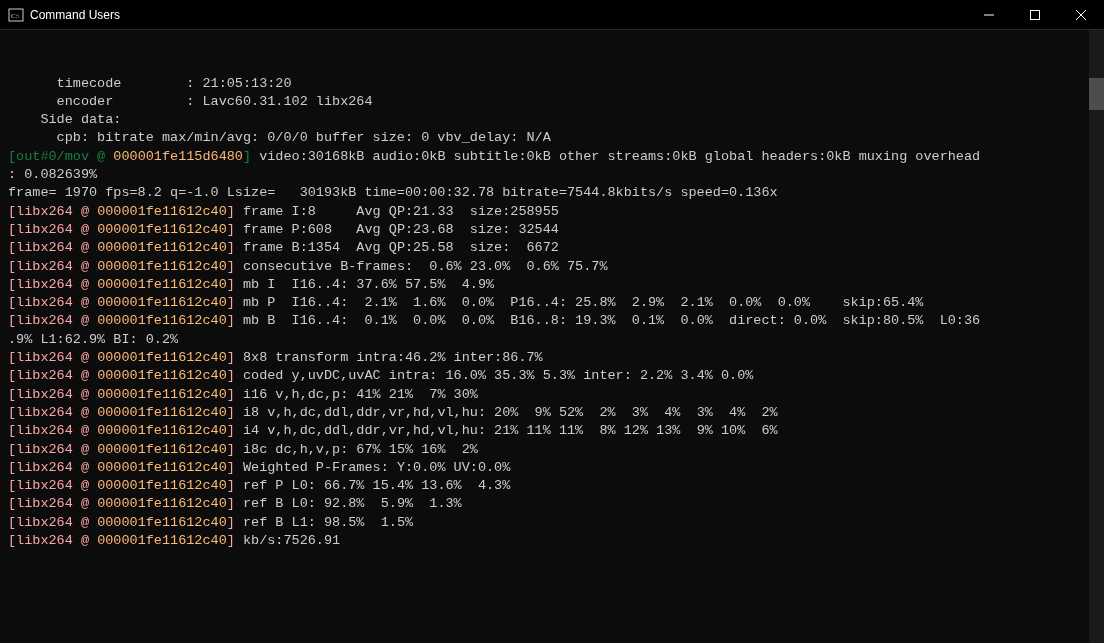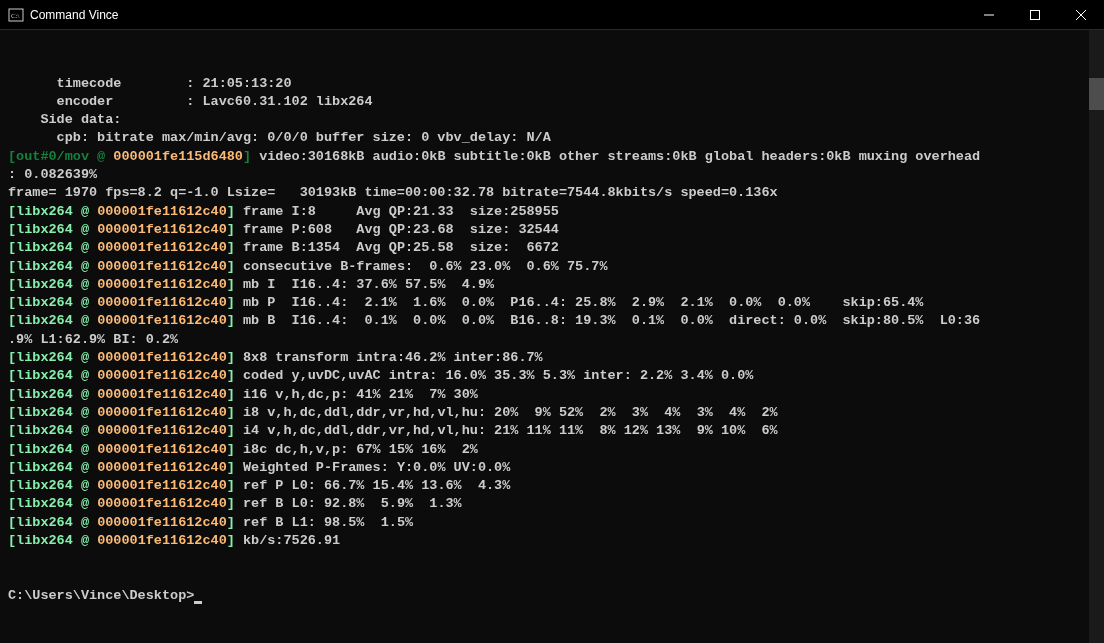--- a/index.html
+++ b/index.html
@@ -59,24 +59,23 @@
       cursor: default;
     }
     .terminal {
       background: #0c0c0c;
       height: calc(643px - 30px);
       padding: 8px 8px 8px 8px;
       white-space: pre;
       line-height: 18.3px;
       position: relative;
       overflow: hidden;
-      font-weight: bold;
     }
     .white { color: #cccccc; }
-    .cyan { color: #86efac; }
+    .cyan { color: #fca5a5; }
     .yellow { color: #fdba74; }
     .magenta { color: #15803d; }
     .line { display: block; }
     .cursor {
       display: inline-block;
       width: 8px;
       height: 3px;
       background: #cccccc;
       vertical-align: bottom;
       margin-left: 0;
@@ -103,21 +102,21 @@
 <body>
 
 <div class="titlebar">
   <div class="titlebar-left">
     <span class="titlebar-icon">
       <svg width="16" height="16" viewBox="0 0 16 16">
         <rect x="1" y="2" width="14" height="12" fill="#000" stroke="#ccc" stroke-width="1"></rect>
         <text x="3" y="11" font-size="7" fill="#ccc" font-family="Consolas">C:\</text>
       </svg>
     </span>
-    <span class="titlebar-title">Command Vince</span>
+    <span class="titlebar-title">Command Users</span>
   </div>
   <div class="titlebar-controls">
     <div class="win-btn">
       <svg width="10" height="10" viewBox="0 0 10 10">
           <line x1="0" y1="5" x2="10" y2="5" stroke="#fff" stroke-width="1"></line>
         </svg>
     </div>
     <div class="win-btn">
       <svg width="10" height="10" viewBox="0 0 10 10">
           <rect x="0.5" y="0.5" width="9" height="9" fill="none" stroke="#fff" stroke-width="1"></rect>
@@ -127,17 +126,16 @@
       <svg width="10" height="10" viewBox="0 0 10 10">
           <line x1="0" y1="0" x2="10" y2="10" stroke="#fff" stroke-width="1"></line>
           <line x1="10" y1="0" x2="0" y2="10" stroke="#fff" stroke-width="1"></line>
         </svg>
     </div>
   </div>
 </div>
 
 <div class="terminal">
   <div id="terminal-output"><span class="line"><span class="white">      timecode        : 21:05:13:20</span></span><span class="line"><span class="white">      encoder         : Lavc60.31.102 libx264</span></span><span class="line"><span class="white">    Side data:</span></span><span class="line"><span class="white">      cpb: bitrate max/min/avg: 0/0/0 buffer size: 0 vbv_delay: N/A</span></span><span class="line"><span class="magenta">[out#0/mov @ </span><span class="yellow">000001fe115d6480</span><span class="magenta">] </span><span class="white">video:30168kB audio:0kB subtitle:0kB other streams:0kB global headers:0kB muxing overhead</span></span><span class="line"><span class="white">: 0.082639%</span></span><span class="line"><span class="white">frame= 1970 fps=8.2 q=-1.0 Lsize=   30193kB time=00:00:32.78 bitrate=7544.8kbits/s speed=0.136x</span></span><span class="line"><span class="cyan">[libx264 @ </span><span class="yellow">000001fe11612c40</span><span class="cyan">] </span><span class="white">frame I:8     Avg QP:21.33  size:258955</span></span><span class="line"><span class="cyan">[libx264 @ </span><span class="yellow">000001fe11612c40</span><span class="cyan">] </span><span class="white">frame P:608   Avg QP:23.68  size: 32544</span></span><span class="line"><span class="cyan">[libx264 @ </span><span class="yellow">000001fe11612c40</span><span class="cyan">] </span><span class="white">frame B:1354  Avg QP:25.58  size:  6672</span></span><span class="line"><span class="cyan">[libx264 @ </span><span class="yellow">000001fe11612c40</span><span class="cyan">] </span><span class="white">consecutive B-frames:  0.6% 23.0%  0.6% 75.7%</span></span><span class="line"><span class="cyan">[libx264 @ </span><span class="yellow">000001fe11612c40</span><span class="cyan">] </span><span class="white">mb I  I16..4: 37.6% 57.5%  4.9%</span></span><span class="line"><span class="cyan">[libx264 @ </span><span class="yellow">000001fe11612c40</span><span class="cyan">] </span><span class="white">mb P  I16..4:  2.1%  1.6%  0.0%  P16..4: 25.8%  2.9%  2.1%  0.0%  0.0%    skip:65.4%</span></span><span class="line"><span class="cyan">[libx264 @ </span><span class="yellow">000001fe11612c40</span><span class="cyan">] </span><span class="white">mb B  I16..4:  0.1%  0.0%  0.0%  B16..8: 19.3%  0.1%  0.0%  direct: 0.0%  skip:80.5%  L0:36</span></span><span class="line"><span class="white">.9% L1:62.9% BI: 0.2%</span></span><span class="line"><span class="cyan">[libx264 @ </span><span class="yellow">000001fe11612c40</span><span class="cyan">] </span><span class="white">8x8 transform intra:46.2% inter:86.7%</span></span><span class="line"><span class="cyan">[libx264 @ </span><span class="yellow">000001fe11612c40</span><span class="cyan">] </span><span class="white">coded y,uvDC,uvAC intra: 16.0% 35.3% 5.3% inter: 2.2% 3.4% 0.0%</span></span><span class="line"><span class="cyan">[libx264 @ </span><span class="yellow">000001fe11612c40</span><span class="cyan">] </span><span class="white">i16 v,h,dc,p: 41% 21%  7% 30%</span></span><span class="line"><span class="cyan">[libx264 @ </span><span class="yellow">000001fe11612c40</span><span class="cyan">] </span><span class="white">i8 v,h,dc,ddl,ddr,vr,hd,vl,hu: 20%  9% 52%  2%  3%  4%  3%  4%  2%</span></span><span class="line"><span class="cyan">[libx264 @ </span><span class="yellow">000001fe11612c40</span><span class="cyan">] </span><span class="white">i4 v,h,dc,ddl,ddr,vr,hd,vl,hu: 21% 11% 11%  8% 12% 13%  9% 10%  6%</span></span><span class="line"><span class="cyan">[libx264 @ </span><span class="yellow">000001fe11612c40</span><span class="cyan">] </span><span class="white">i8c dc,h,v,p: 67% 15% 16%  2%</span></span><span class="line"><span class="cyan">[libx264 @ </span><span class="yellow">000001fe11612c40</span><span class="cyan">] </span><span class="white">Weighted P-Frames: Y:0.0% UV:0.0%</span></span><span class="line"><span class="cyan">[libx264 @ </span><span class="yellow">000001fe11612c40</span><span class="cyan">] </span><span class="white">ref P L0: 66.7% 15.4% 13.6%  4.3%</span></span><span class="line"><span class="cyan">[libx264 @ </span><span class="yellow">000001fe11612c40</span><span class="cyan">] </span><span class="white">ref B L0: 92.8%  5.9%  1.3%</span></span><span class="line"><span class="cyan">[libx264 @ </span><span class="yellow">000001fe11612c40</span><span class="cyan">] </span><span class="white">ref B L1: 98.5%  1.5%</span></span><span class="line"><span class="cyan">[libx264 @ </span><span class="yellow">000001fe11612c40</span><span class="cyan">] </span><span class="white">kb/s:7526.91</span></span><span class="line"><span class="white"></span></span></div>
-  <span class="line"><span class="white">C:\Users\Vince\Desktop&gt;</span><span class="cursor"></span></span>
   <div class="scrollbar-track">
     <div class="scrollbar-thumb"></div>
   </div>
 </div>
 
 </body></html>

